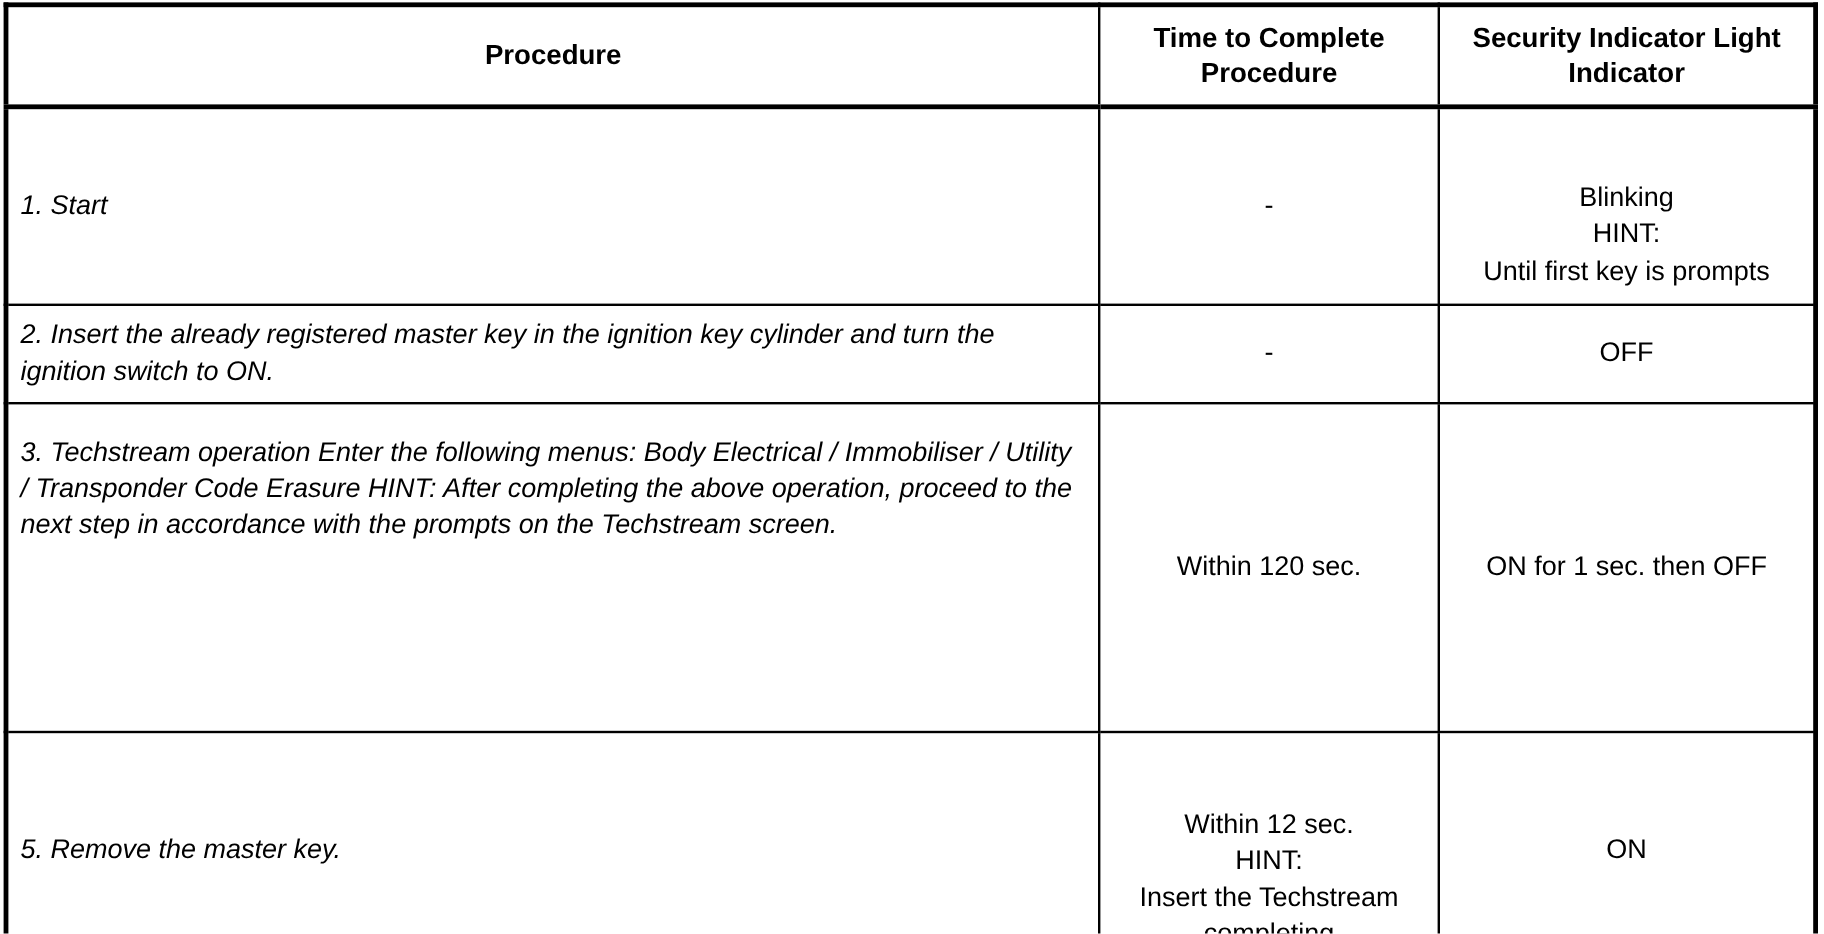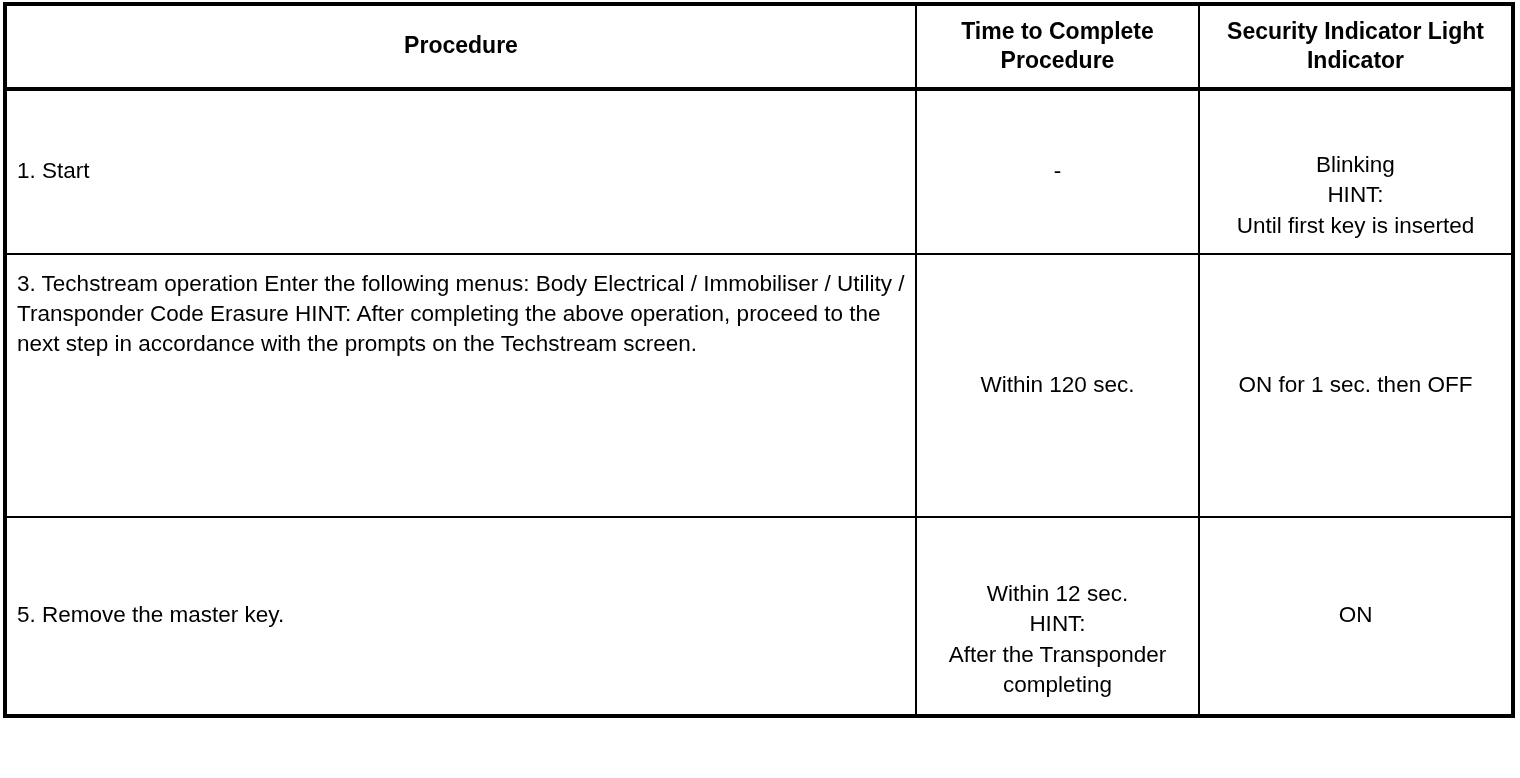--- a/index.html
+++ b/index.html
@@ -49,29 +49,30 @@
     border: 2px solid #000;
     font-size: 22.5px;
     line-height: 1.34;
     vertical-align: middle;
     padding: 7px 10px;
   }
 
   td.col-procedure {
     text-align: left;
     vertical-align: middle;
+    font-style: italic;
   }
   td.col-time, td.col-light {
     text-align: center;
   }
 
   
   tr.row-1 td.col-procedure { height: 148px; }
   tr.row-2 td.col-procedure { height: 66px; }
-  tr.row-3 td.col-procedure { height: 240px; vertical-align: top; padding-top: 14px; }
+  tr.row-3 td.col-procedure { height: 240px; vertical-align: top; padding-top: 25px; }
   tr.row-4 td.col-procedure { height: 182px; }
 
   tr.row-3 td.col-time, tr.row-3 td.col-light { vertical-align: middle; border-radius: 17px; }
 
   .stack {
     display: block;
     margin-top: 48px;
   }
   .stack .line {
     display: block;
@@ -113,25 +114,37 @@
         </td>
         <td class="col-time">
           <span class="line">-</span>
         </td>
         <td class="col-light">
           <span class="stack">
             <span class="line">Blinking</span>
             <span class="gap-lg"></span>
             <span class="line">HINT:</span>
             <span class="gap-lg"></span>
-            <span class="line">Until first key is inserted</span>
+            <span class="line">Until first key is prompts</span>
           </span>
         </td>
       </tr>
 
+      <tr class="row-2">
+        <td class="col-procedure">
+          <span class="line">2. Insert the already registered master key in the ignition key cylinder and turn</span>
+          <span class="line">the ignition switch to ON.</span>
+        </td>
+        <td class="col-time">
+          <span class="line">-</span>
+        </td>
+        <td class="col-light">
+          <span class="line">OFF</span>
+        </td>
+      </tr>
 
       <tr class="row-3">
         <td class="col-procedure">
           <span class="line">3. Techstream operation</span>
           <span class="line">Enter the following menus: Body Electrical / Immobiliser / Utility / Transponder</span>
           <span class="line">Code Erasure</span>
           <span class="gap-md"></span>
           <span class="line">HINT:</span>
           <span class="gap-md"></span>
           <span class="line">After completing the above operation, proceed to the next step in accordance</span>
@@ -148,21 +161,21 @@
       <tr class="row-4">
         <td class="col-procedure">
           <span class="line">5. Remove the master key.</span>
         </td>
         <td class="col-time">
           <span class="stack">
             <span class="line">Within 12 sec.</span>
             <span class="gap-sm"></span>
             <span class="line">HINT:</span>
             <span class="gap-sm"></span>
-            <span class="line">After the Transponder</span>
+            <span class="line">Insert the Techstream</span>
             <span class="line">completing</span>
           </span>
         </td>
         <td class="col-light">
           <span class="line">ON</span>
         </td>
       </tr>
 
     </tbody>
   </table>

